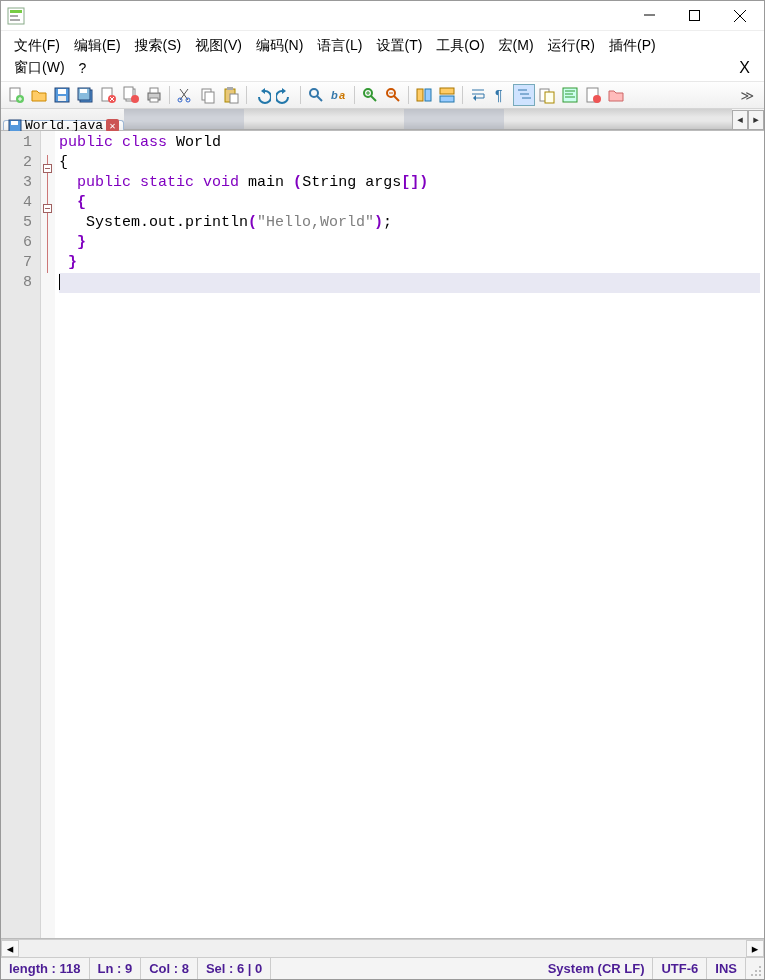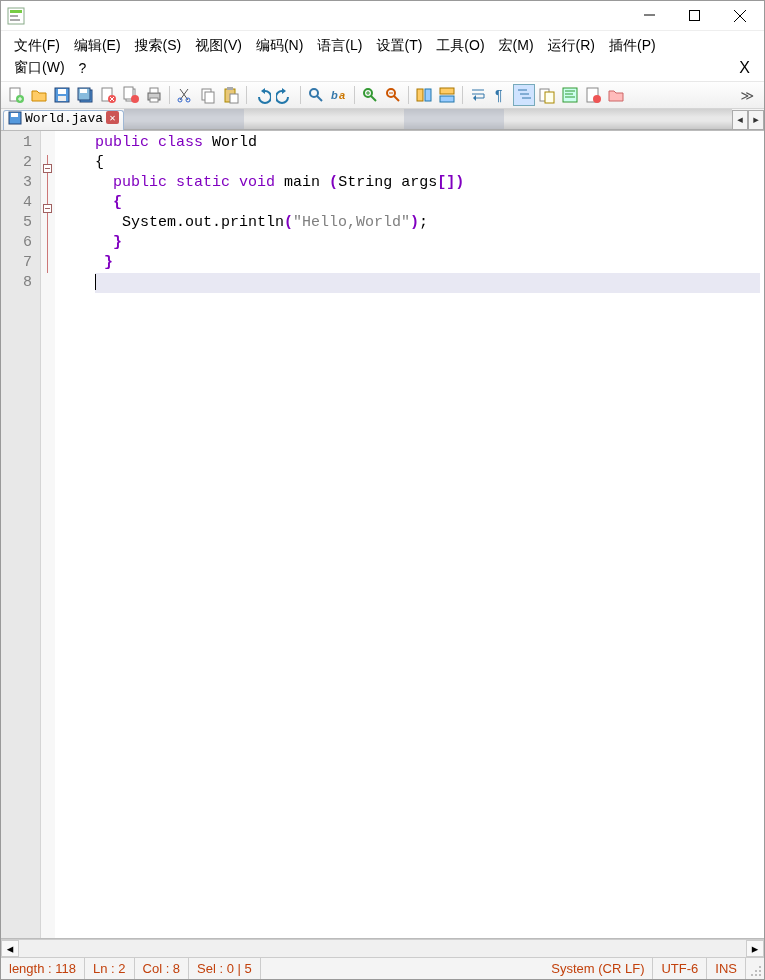--- a/index.html
+++ b/index.html
@@ -78,29 +78,30 @@
 
 .tabbar {
   height: 22px;
   background: linear-gradient(#f5f5f5,#e9e9e9);
   border-bottom: 1px solid #bbb;
   display: flex;
   align-items: stretch;
 }
 .tab {
   display: flex;
+  align-items: center;
   background: linear-gradient(#fefefe,#f0f0f0);
   border: 1px solid #9fb7d4;
   border-bottom: none;
   border-radius: 3px 3px 0 0;
   padding: 0 4px;
   font-family: "Consolas","Courier New",monospace;
   font-size: 13px;
   margin-left: 2px;
-  margin-top: 1px;
+  margin-top: 11px;
 }
 .tab .tab-save { width:14px;height:14px;margin-right:3px;}
 .tab .tab-close {
   width: 13px; height: 13px; margin-left: 3px;
   background: #c55; color:#fff; font-size:10px;
   display:flex;align-items:center;justify-content:center;
   border-radius:2px;
 }
 .tabbar .tab-strip-rest {
   flex: 1;
@@ -157,21 +158,20 @@
 }
 .fold-col .fold-box::before {
   content:""; position:absolute; left:1px; right:1px; top:3px; height:1px; background:#a06060;
 }
 .fold-col .fold-line {
   position:absolute; left:6px; width:1px; background:#c77;
 }
 .code {
   flex: 1; padding: 2px 4px 0 4px; white-space: pre;
   line-height: 20px;
-  margin-left: 36px;
 }
 .code .line { height:20px; }
 .code .cur { background: #e8e8f3; }
 .kw { color: #8000c0; }
 .str { color: #808080; }
 .plain { color: #000; }
 .paren { color: #8000c0; font-weight: bold; }
 
 .caret {
   display:inline-block; width:1px; height:16px; background:#000; vertical-align:middle;
@@ -183,21 +183,22 @@
 }
 .hscroll .arrow { width:18px; display:flex;align-items:center;justify-content:center; border:1px solid #ccc; background:#f8f8f8;}
 
 .statusbar {
   height: 22px;
   background: #f4f4f4;
   border-top: 1px solid #ccc;
   display: flex;
   align-items: center;
   font-size: 13px;
-  color: #c2410c;
+  color: #4c1d95;
+  font-weight: bold;
 }
 .statusbar .cell {
   padding: 0 8px;
   border-right: 1px solid #ccc;
   height: 100%;
   display:flex; align-items:center;
 }
 .statusbar .spacer { flex:1; border-right:1px solid #ccc; }
 .statusbar .grip {
   width: 18px; height: 100%;
@@ -471,23 +472,23 @@
 </div>
 
 <div class="hscroll">
   <div class="arrow">◂</div>
   <div style="flex:1"></div>
   <div class="arrow">▸</div>
 </div>
 
 <div class="statusbar">
   <div class="cell">length : 118</div>
-  <div class="cell">Ln : 2</div>
+  <div class="cell">Ln : 9</div>
   <div class="cell">Col : 8</div>
-  <div class="cell">Sel : 0 | 5</div>
+  <div class="cell">Sel : 6 | 0</div>
   <div class="spacer"></div>
   <div class="cell">System (CR LF)</div>
   <div class="cell">UTF-6</div>
   <div class="cell">INS</div>
   <div class="grip">
     <svg width="12" height="12">
         <circle cx="10" cy="10" r="1" fill="#aaa"></circle>
         <circle cx="6" cy="10" r="1" fill="#aaa"></circle>
         <circle cx="10" cy="6" r="1" fill="#aaa"></circle>
         <circle cx="2" cy="10" r="1" fill="#aaa"></circle>

